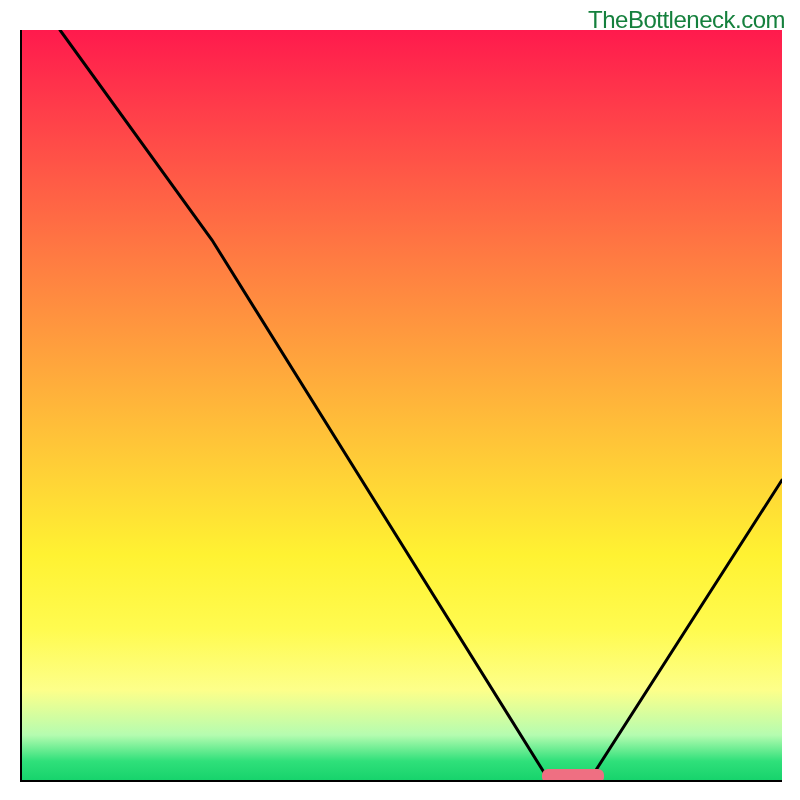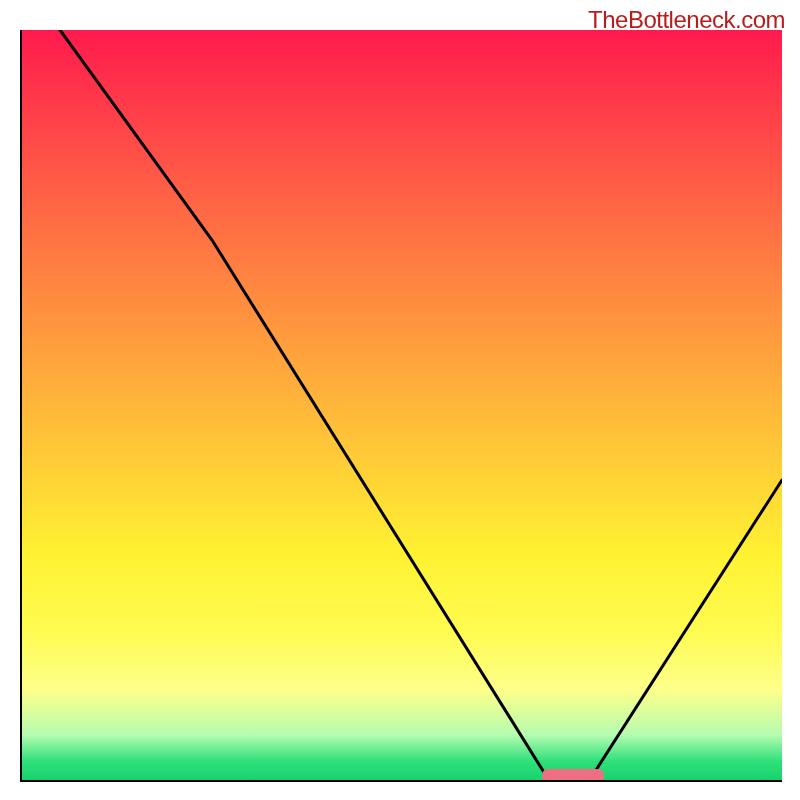--- a/index.html
+++ b/index.html
@@ -43,21 +43,21 @@
       #fdff8a 88%,
       #b5fcb0 94%,
       #2fe07a 97.5%,
       #17d36c 100%
     );
   }
   .watermark {
     position: absolute;
     top: 6px;
     right: 15px;
-    color: #b91c1c;
+    color: #15803d;
     font-size: 24px;
     font-weight: 500;
     letter-spacing: -0.5px;
   }
   svg.curve {
     position: absolute;
     inset: 0;
   }
   .minimum-marker {
     position: absolute;

